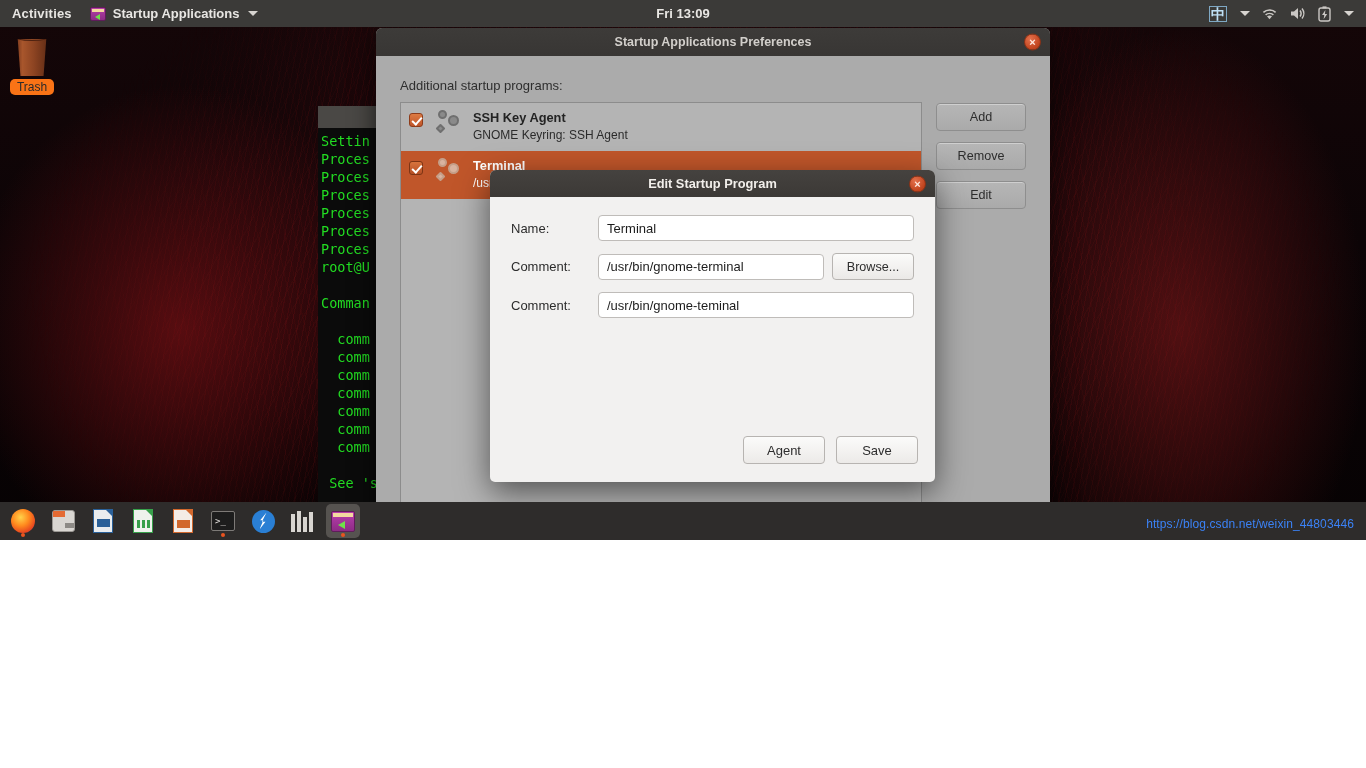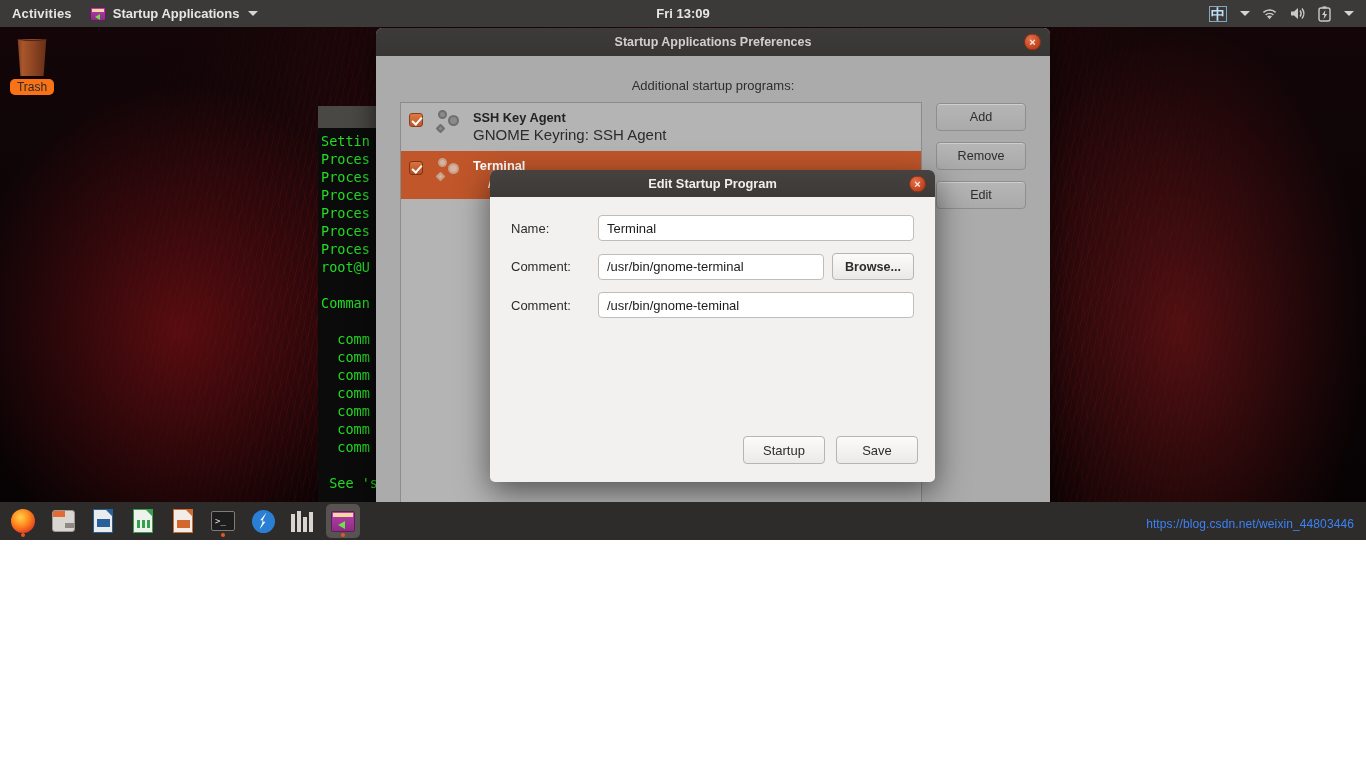--- a/index.html
+++ b/index.html
@@ -122,21 +122,21 @@
   }
   .winclose {
     position:absolute; right:9px; top:50%; transform:translateY(-50%);
     width:17px;height:17px;border-radius:50%;
     background: radial-gradient(circle at 35% 30%, #e4714d, #c0431d 70%);
     border:1px solid #8d3216; cursor:pointer;
     display:flex;align-items:center;justify-content:center;
     color:#ffe9e0; font-size:11px; font-weight:bold; line-height:1;
   }
   #prefs-body { padding:22px 24px 0 24px; position:relative; height:568px; }
-  .section-label { font-size:13px; color:#2e2e2e; margin-bottom:9px;text-align:center; }
+  .section-label { font-size:13px; color:#2e2e2e; margin-bottom:9px; }
 
   .list-row-area { display:flex; gap:14px; }
   #prog-list {
     width:530px; height:445px; background:#b4b4b4;
     border:1px solid #8c8c8c;
   }
   .prog-item {
     display:flex; align-items:flex-start; gap:14px;
     padding:6px 8px 7px 8px; cursor:pointer;
   }
@@ -155,21 +155,21 @@
   .gear {
     position:absolute; border-radius:50%;
     background:#8a8a8a; border:2px solid #6f6f6f;
   }
   .prog-item.selected .gear { background:#d9b39f; border-color:#c59f89; }
   .g1 { width:11px;height:11px; right:0; top:5px; }
   .g2 { width:9px;height:9px; left:1px; top:0; }
   .g3 { width:7px;height:7px; left:0; bottom:0; border-radius:1px; transform:rotate(45deg); }
   .prog-text { min-width:0; }
   .prog-name { font-size:12.8px; font-weight:bold; color:#232323; line-height:17px; }
-  .prog-desc { font-size:15px; color:#2b2b2b; line-height:18px;text-align:right; }
+  .prog-desc { font-size:12px; color:#2b2b2b; line-height:18px; }
   .prog-item.selected .prog-name,
   .prog-item.selected .prog-desc { color:#ffffff; }
 
   .btn {
     font-family:"Liberation Sans", sans-serif; font-size:12.6px; color:#2d2d2d;
     background: linear-gradient(180deg,#b6b6b6 0%, #aaaaaa 100%);
     border:1px solid #8e8e8e; border-radius:4px;
     padding:6px 12px; width:90px; cursor:pointer; text-align:center;
     box-shadow: inset 0 1px 0 rgba(255,255,255,.35);
   }
@@ -199,21 +199,21 @@
   .fld {
     flex:1 1 auto; height:26px; padding:0 8px;
     background:#ffffff; border:1px solid #bfbcb9; border-radius:4px;
     font-family:"Liberation Sans", sans-serif; font-size:13px; color:#1c1c1c;
     display:flex; align-items:center;
   }
   .browse-btn {
     margin-left:8px; flex:none; width:82px; height:27px;
     font-size:12.6px; color:#2d2d2d; border:1px solid #b7b4b1; border-radius:4px;
     background: linear-gradient(180deg,#fbfbfa 0%, #ebe9e7 100%);
-    cursor:pointer; display:flex;align-items:center;justify-content:center;font-weight:bold;
+    cursor:pointer; display:flex;align-items:center;justify-content:center;
   }
   #edit-actions {
     position:absolute; right:17px; bottom:18px; display:flex; gap:11px;
   }
   .dlg-btn {
     width:82px; height:28px; border-radius:4px; cursor:pointer;
     border:1px solid #b7b4b1;
     background: linear-gradient(180deg,#fbfbfa 0%, #eceae8 100%);
     font-size:13px; color:#2d2d2d; display:flex;align-items:center;justify-content:center;
   }
@@ -402,21 +402,21 @@
         <div class="fld">/usr/bin/gnome-terminal</div>
         <div class="browse-btn">Browse...</div>
       </div>
       <div class="frow">
         <label>Comment:</label>
         <div class="fld">/usr/bin/gnome-teminal</div>
       </div>
     </div>
 
     <div id="edit-actions">
-      <div class="dlg-btn">Startup</div>
+      <div class="dlg-btn">Agent</div>
       <div class="dlg-btn">Save</div>
     </div>
   </div>
 
   <div id="dock">
       <div class="dock-item">
         <span class="ic-firefox"></span>
         <span class="dot"></span>
       </div>
       <div class="dock-item">

